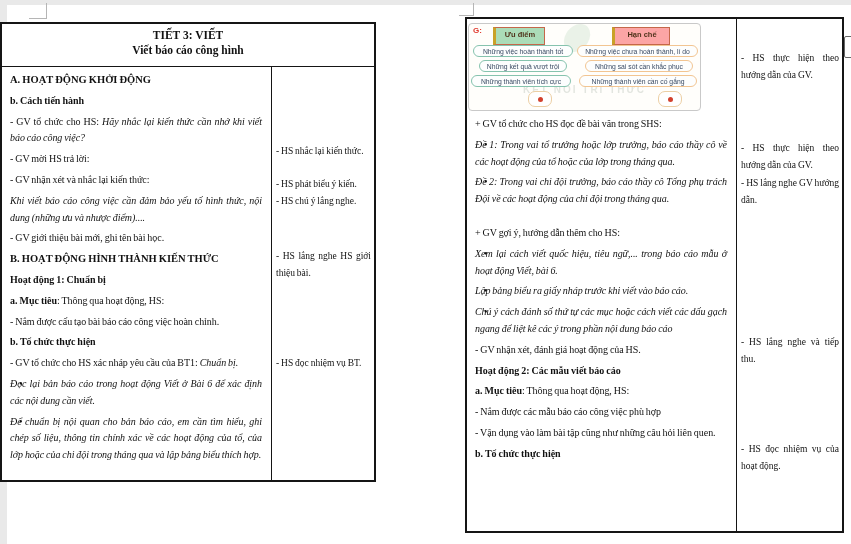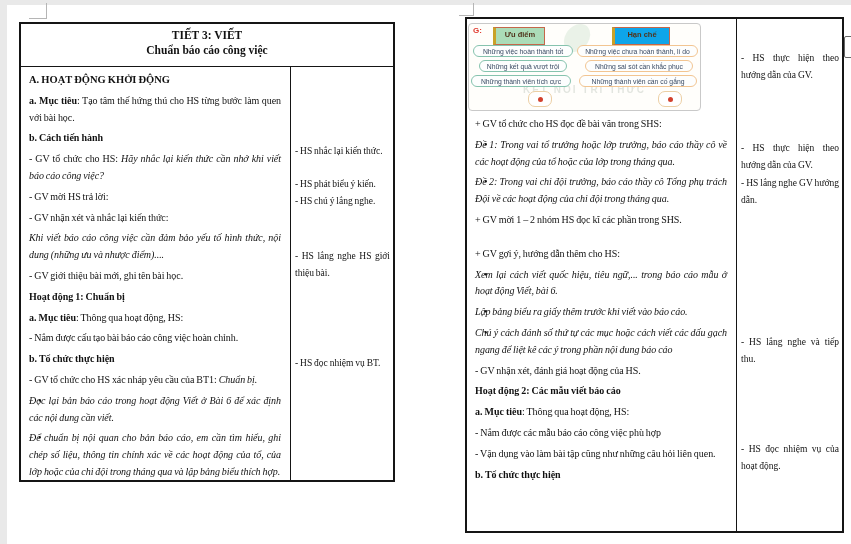--- a/index.html
+++ b/index.html
@@ -6,21 +6,21 @@
   .screen{position:relative;width:851px;height:544px;background:#ffffff;overflow:hidden;
           font-family:"Liberation Serif",serif;color:#111;}
   .bg-top{position:absolute;left:0;top:0;width:851px;height:5px;background:#e9e9e9;}
   .bg-left{position:absolute;left:0;top:0;width:7px;height:544px;background:#e9e9e9;}
   .cropmark{position:absolute;border-right:1px solid #b5b5b5;border-bottom:1px solid #b5b5b5;}
   .cm-left{left:29px;top:3px;width:17px;height:15px;}
   .cm-right{left:459px;top:3px;width:14px;height:12px;}
 
   
   .doctable{position:absolute;box-sizing:border-box;border:2px solid #151515;background:#fff;}
-  .tableL{left:19px;top:22px;width:376px;height:460px;}
+  .tableL{left:0;top:22px;width:376px;height:460px;}
   .tableR{left:465px;top:17px;width:379px;height:516px;}
   .tL-header{height:42px;border-bottom:1px solid #151515;text-align:center;}
   .tL-header .h1{font-weight:bold;font-size:11.5px;padding-top:5px;}
   .tL-header .h2{font-weight:bold;font-size:11.5px;padding-top:3px;}
   .tbody{display:flex;height:calc(100% - 43px);}
   .tableR .tbody{height:100%;}
   .col-main{width:270px;border-right:1px solid #151515;position:relative;
             box-sizing:border-box;padding-top:1px;}
   .col-side{flex:1;position:relative;}
 
@@ -41,21 +41,21 @@
           font-family:"Liberation Sans",sans-serif;}
   .fig-g{position:absolute;left:4px;top:2px;color:#e03a2f;font-weight:bold;font-size:8px;}
   .fig-leaf{position:absolute;left:96px;top:-1px;width:24px;height:30px;
             background:rgba(140,190,150,0.18);border-radius:60% 40% 60% 40%;transform:rotate(20deg);}
   .fig-wm{position:absolute;left:0;right:0;top:60px;text-align:center;font-weight:bold;
           font-size:10px;letter-spacing:2px;color:rgba(60,90,70,0.15);white-space:nowrap;}
   .ribbon{position:absolute;top:3px;height:18px;line-height:13px;text-align:center;
           font-size:7.5px;font-weight:bold;color:#51341c;border:1px solid #c4674a;
           border-left:3px solid #c9a227;box-sizing:border-box;}
   .ribbon.good{left:24px;width:52px;background:#abdcb8;}
-  .ribbon.bad{left:143px;width:58px;background:#0ea5e9;}
+  .ribbon.bad{left:143px;width:58px;background:#fca5a5;}
   .pill{position:absolute;height:12px;line-height:11px;border-radius:6px;text-align:center;
         font-size:6.8px;color:#3a4a63;background:#fdfefe;overflow:hidden;white-space:nowrap;
         box-sizing:border-box;}
   .pill.good{border:1px solid #86c3ae;}
   .pill.bad{border:1px solid #f2c592;}
   .dotbox{position:absolute;top:67px;width:22px;height:14px;border:1px solid #eccfa4;
           border-radius:7px;background:#fff;}
   .dotbox::after{content:"";position:absolute;left:50%;top:50%;width:5px;height:5px;
           margin:-2.5px 0 0 -2.5px;border-radius:50%;background:#d2402e;}
 
@@ -67,32 +67,32 @@
 
 <div class="screen">
   <div class="bg-top"></div>
   <div class="bg-left"></div>
   <div class="cropmark cm-left"></div>
   <div class="cropmark cm-right"></div>
 
   <div class="doctable tableL">
     <div class="tL-header">
       <div class="h1">TIẾT 3: VIẾT</div>
-      <div class="h2">Chuẩn báo cáo công việc</div>
+      <div class="h2">Viết báo cáo công hình</div>
     </div>
     <div class="tbody">
       <div class="col-main">
         <p class="para hd"><b>A. HOẠT ĐỘNG KHỞI ĐỘNG</b></p>
-        <p class="para"><b>a. Mục tiêu</b><span>: Tạo tâm thế hứng thú cho HS từng bước làm quen với bài học.</span></p>
         <p class="para"><b>b. Cách tiến hành</b></p>
         <p class="para"><span>- GV tổ chức cho HS: </span><i>Hãy nhắc lại kiến thức cần nhớ khi viết báo cáo công việc?</i></p>
         <p class="para"><span>- GV mời HS trả lời:</span></p>
         <p class="para"><span>- GV nhận xét và nhắc lại kiến thức:</span></p>
         <p class="para"><i>Khi viết báo cáo công việc cần đảm bảo yếu tố hình thức, nội dung (những ưu và nhược điểm)....</i></p>
         <p class="para"><span>- GV giới thiệu bài mới, ghi tên bài học.</span></p>
+        <p class="para hd"><b>B. HOẠT ĐỘNG HÌNH THÀNH KIẾN THỨC</b></p>
         <p class="para"><b>Hoạt động 1: Chuẩn bị</b></p>
         <p class="para"><b>a. Mục tiêu</b><span>: Thông qua hoạt động, HS:</span></p>
         <p class="para"><span>- Nắm được cấu tạo bài báo cáo công việc hoàn chỉnh.</span></p>
         <p class="para"><b>b. Tổ chức thực hiện</b></p>
         <p class="para"><span>- GV tổ chức cho HS xác nháp yêu cầu của BT1: </span><i>Chuẩn bị.</i></p>
         <p class="para bullet"><i>Đọc lại bản báo cáo trong hoạt động Viết ở Bài 6 để xác định các nội dung cần viết.</i></p>
         <p class="para bullet"><i>Để chuẩn bị nội quan cho bản báo cáo, em cần tìm hiểu, ghi chép số liệu, thông tin chính xác về các hoạt động của tổ, của lớp hoặc của chi đội trong tháng qua và lập bảng biểu thích hợp.</i></p>
       </div>
       <div class="col-side">
         <p class="note" style="top:76px">- HS nhắc lại kiến thức.</p>
@@ -120,24 +120,23 @@
           <div class="pill bad" style="left:108px;top:21px;width:121px">Những việc chưa hoàn thành, lí do</div>
           <div class="pill bad" style="left:116px;top:36px;width:108px">Những sai sót cần khắc phục</div>
           <div class="pill bad" style="left:110px;top:51px;width:118px">Những thành viên cần cố gắng</div>
           <div class="dotbox" style="left:59px"></div>
           <div class="dotbox" style="left:189px"></div>
         </div>
 
         <p class="para"><span>+ GV tổ chức cho HS đọc đề bài văn trong SHS:</span></p>
         <p class="para bullet"><i>Đề 1: Trong vai tổ trưởng hoặc lớp trưởng, báo cáo thầy cô về các hoạt động của tổ hoặc của lớp trong tháng qua.</i></p>
         <p class="para bullet"><i>Đề 2: Trong vai chi đội trưởng, báo cáo thầy cô Tổng phụ trách Đội về các hoạt động của chi đội trong tháng qua.</i></p>
-        <p class="para"><span>+ GV mời 1 – 2 nhóm HS đọc kĩ các phần trong SHS.</span></p>
         <p class="para gap"><span>+ GV gợi ý, hướng dẫn thêm cho HS:</span></p>
         <p class="para bullet"><i>Xem lại cách viết quốc hiệu, tiêu ngữ,... trong báo cáo mẫu ở hoạt động Viết, bài 6.</i></p>
-        <p class="para bullet"><i>Lập bảng biểu ra giấy thêm trước khi viết vào báo cáo.</i></p>
+        <p class="para bullet"><i>Lập bảng biểu ra giấy nháp trước khi viết vào báo cáo.</i></p>
         <p class="para bullet"><i>Chú ý cách đánh số thứ tự các mục hoặc cách viết các dấu gạch ngang để liệt kê các ý trong phần nội dung báo cáo</i></p>
         <p class="para"><span>- GV nhận xét, đánh giá hoạt động của HS.</span></p>
         <p class="para"><b>Hoạt động 2: Các mẫu viết báo cáo</b></p>
         <p class="para"><b>a. Mục tiêu</b><span>: Thông qua hoạt động, HS:</span></p>
         <p class="para"><span>- Nắm được các mẫu báo cáo công việc phù hợp</span></p>
         <p class="para"><span>- Vận dụng vào làm bài tập cũng như những câu hỏi liên quen.</span></p>
         <p class="para"><b>b. Tổ chức thực hiện</b></p>
       </div>
       <div class="col-side">
         <p class="note" style="top:31px">- HS thực hiện theo hướng dẫn của GV.</p>

